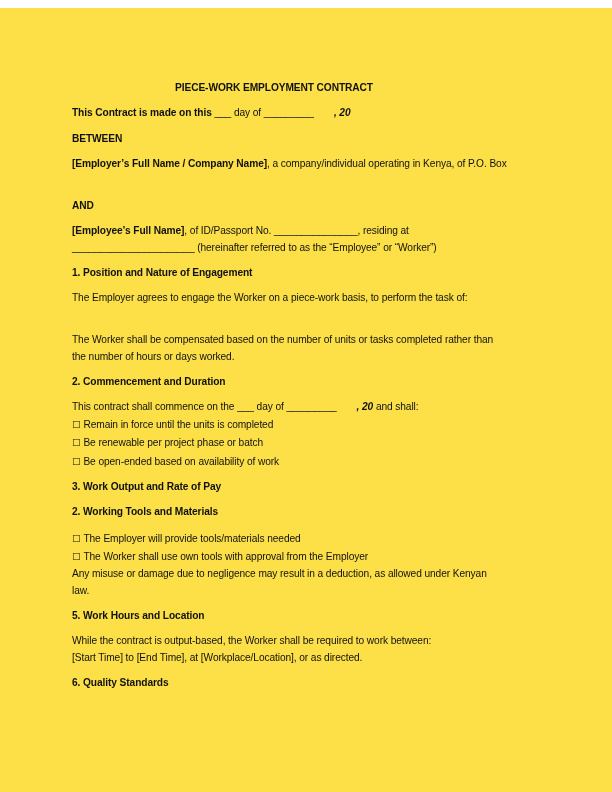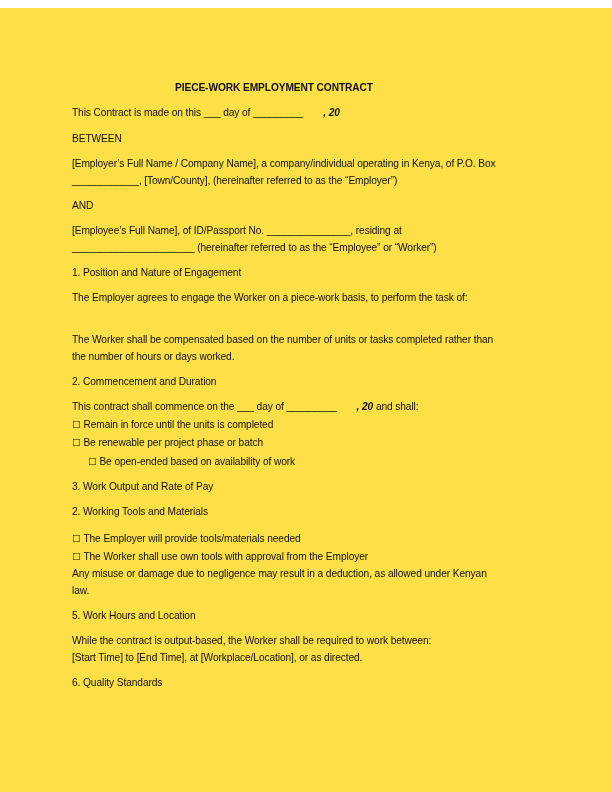--- a/index.html
+++ b/index.html
@@ -1,43 +1,40 @@
 <!DOCTYPE html>
 <html><head>
 <meta charset="utf-8">
 <style>
   html, body { margin: 0; padding: 0; background: #ffffff; }
   body { width: 612px; height: 792px; position: relative; overflow: hidden;
          font-family: "Liberation Sans", sans-serif; color: #111; }
   .page { position: absolute; left: 0; top: 8px; width: 612px; height: 792px; background: #fde047; }
   .ln { position: absolute; left: 72px; font-size: 10.2px; line-height: 13px; white-space: nowrap; letter-spacing: -0.1px; }
-  .b { font-weight: normal; }
+  .b { font-weight: bold; }
   .bi { font-weight: bold; font-style: italic; margin-left: 20px; }
   .title { left: 0; width: 548px; text-align: center; font-weight: bold; font-size: 10.2px; }
   .cb { font-family: "DejaVu Sans", sans-serif; font-size: 9.5px; margin-right: 3px; }
 </style>
 </head>
 <body>
 
 <div class="page">
 
   <div class="ln title" style="top:73px;">PIECE-WORK EMPLOYMENT CONTRACT</div>
 
   <div class="ln" style="top:98px;">
     <span class="b">This Contract is made on this</span>
     <span>___</span><span> day of </span><span>_________</span><span class="bi">, 20</span>
   </div>
 
   <div class="ln b" style="top:124px;">BETWEEN</div>
 
   <div class="ln" style="top:149px;">
     <span class="b">[Employer’s Full Name / Company Name]</span><span>, a company/individual operating in Kenya, of P.O. Box</span>
-  </div>
-  <div class="ln" style="top:166px;">
-    <span>____________</span><span>, [Town/County], (hereinafter referred to as the “Employer”)</span>
   </div>
 
   <div class="ln b" style="top:191px;">AND</div>
 
   <div class="ln" style="top:216px;">
     <span class="b">[Employee’s Full Name]</span><span>, of ID/Passport No. </span><span>_______________</span><span>, residing at</span>
   </div>
   <div class="ln" style="top:233px;">
     <span>______________________</span><span> (hereinafter referred to as the “Employee” or “Worker”)</span>
   </div>
@@ -50,21 +47,21 @@
   <div class="ln b" style="top:367px;">2. Commencement and Duration</div>
   <div class="ln" style="top:392px;">
     <span>This contract shall commence on the </span><span>___</span><span> day of </span><span>_________</span><span class="bi">, 20</span><span> and shall:</span>
   </div>
   <div class="ln" style="top:410px;">
     <span class="cb">☐</span><span>Remain in force until the units is completed</span>
   </div>
   <div class="ln" style="top:428px;">
     <span class="cb">☐</span><span>Be renewable per project phase or batch</span>
   </div>
-  <div class="ln" style="top:447px;margin-left:16px;">
+  <div class="ln" style="top:447px;">
     <span class="cb">☐</span><span>Be open-ended based on availability of work</span>
   </div>
 
   <div class="ln b" style="top:472px;">3. Work Output and Rate of Pay</div>
 
   <div class="ln b" style="top:497px;">2. Working Tools and Materials</div>
   <div class="ln" style="top:524px;">
     <span class="cb">☐</span><span>The Employer will provide tools/materials needed</span>
   </div>
   <div class="ln" style="top:542px;">

